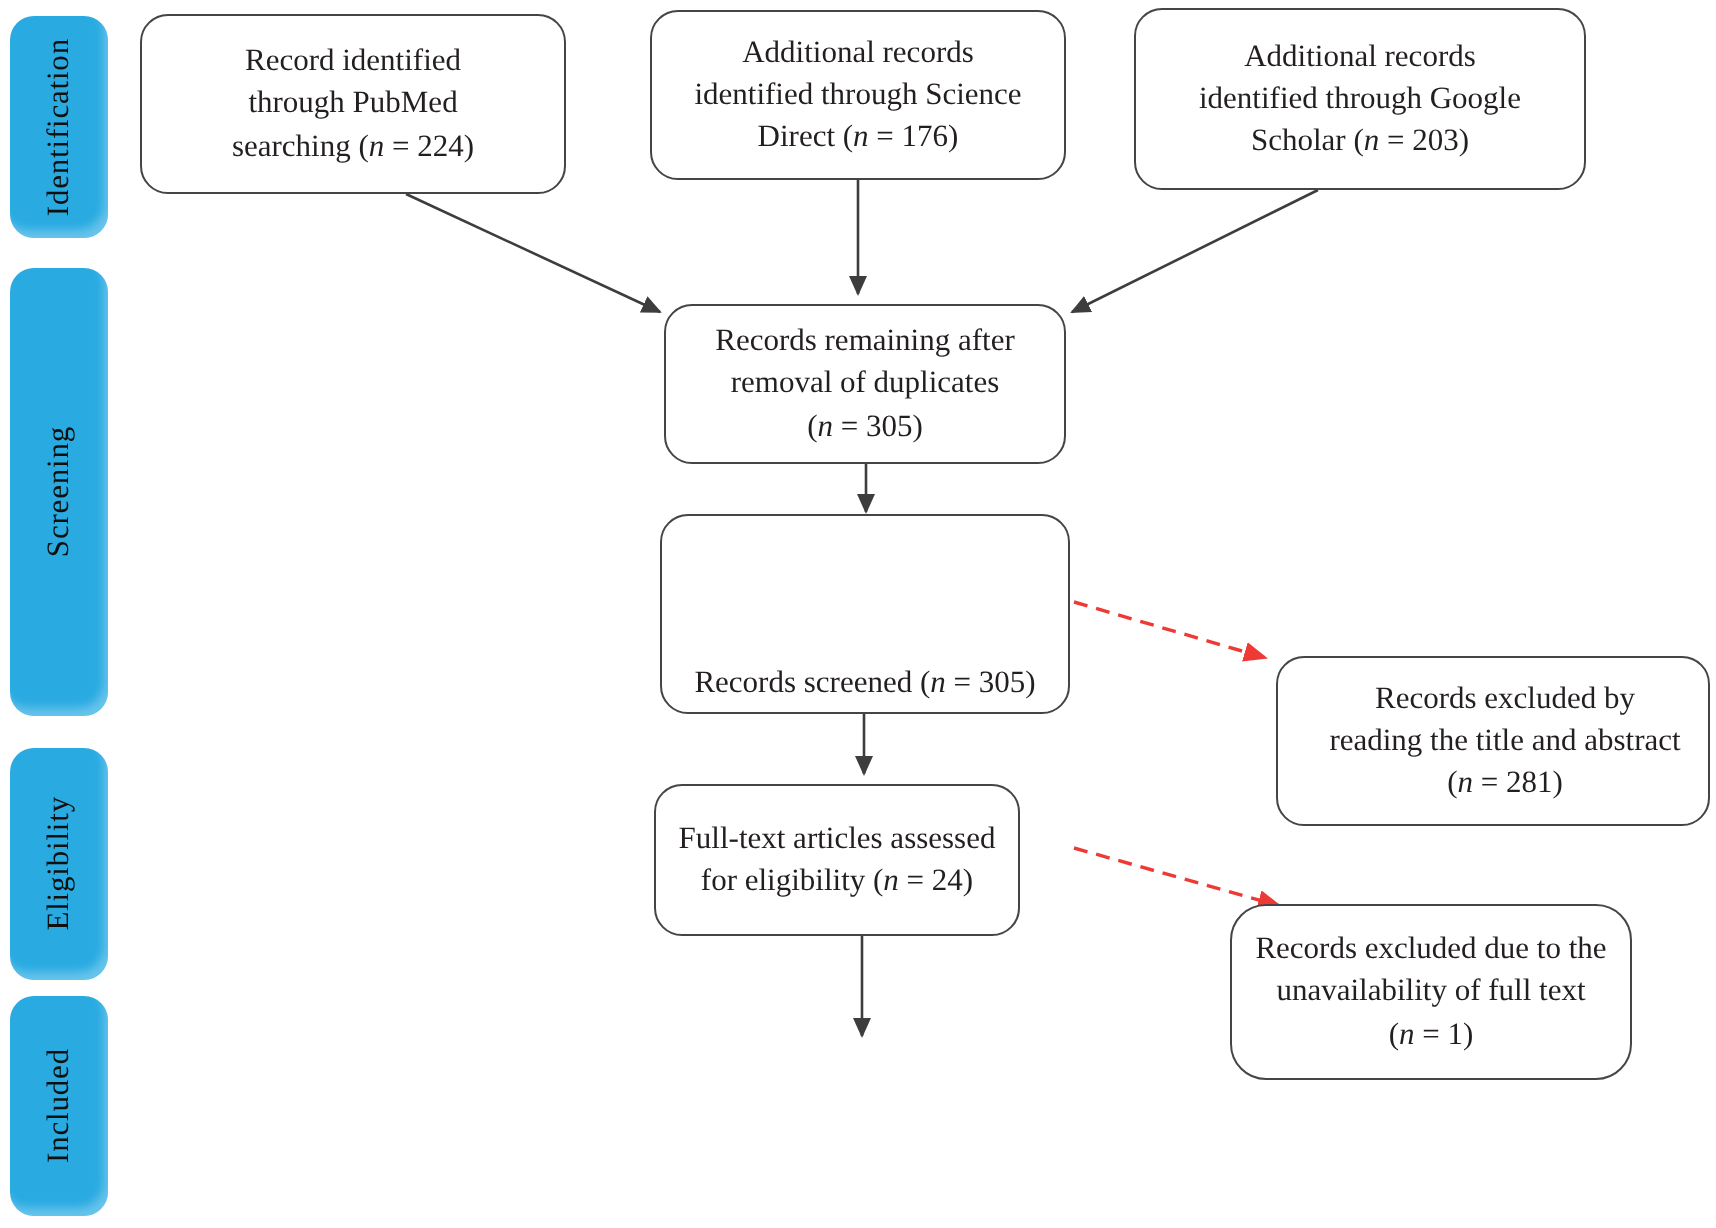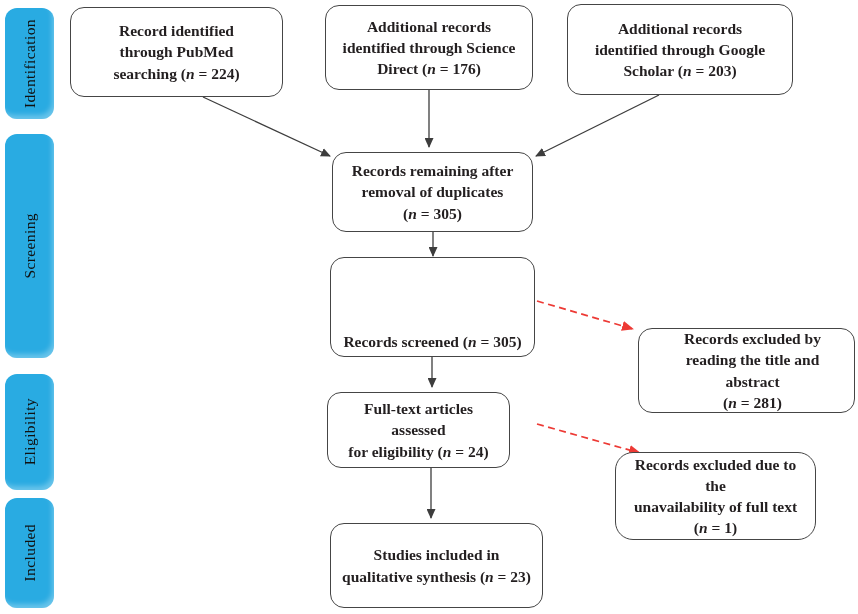--- a/index.html
+++ b/index.html
@@ -24,21 +24,20 @@
     position:absolute;
     box-sizing:border-box;
     background:#ffffff;
     border:1.4px solid var(--box-border,#454545);
     border-radius:14px;
     display:flex;align-items:center;justify-content:center;
     text-align:center;
     padding:4px 8px;
     font-size:15.5px;line-height:1.36;
     color:var(--text,#231f20);
-    font-weight:bold;
   }
   .stage{
     position:absolute;left:5px;width:49px;
     box-sizing:border-box;
     background:var(--accent-cyan,#29abe2);
     border-radius:12px;
     display:flex;align-items:center;justify-content:center;
     box-shadow:inset -3px -5px 5px -1px rgba(255,255,255,.30);
   }
   .stage span{
@@ -112,23 +111,20 @@
   </div>
   <div class="box" id="box-duplicates">
     <div>Records remaining after<br>removal of duplicates<br>(<i>n</i> = 305)</div>
   </div>
   <div class="box" id="box-screened">
     <div>Records screened (<i>n</i> = 305)</div>
   </div>
   <div class="box" id="box-fulltext">
     <div>Full-text articles assessed<br>for eligibility (<i>n</i> = 24)</div>
   </div>
-  <div class="box" id="box-studies">
-    <div>Studies included in<br>qualitative synthesis (<i>n</i> = 23)</div>
-  </div>
   <div class="box" id="box-excl1">
     <div>Records excluded by<br>reading the title and abstract<br>(<i>n</i> = 281)</div>
   </div>
   <div class="box" id="box-excl2">
     <div>Records excluded due to the<br>unavailability of full text<br>(<i>n</i> = 1)</div>
   </div>
 
 </div>
 
 </body></html>

